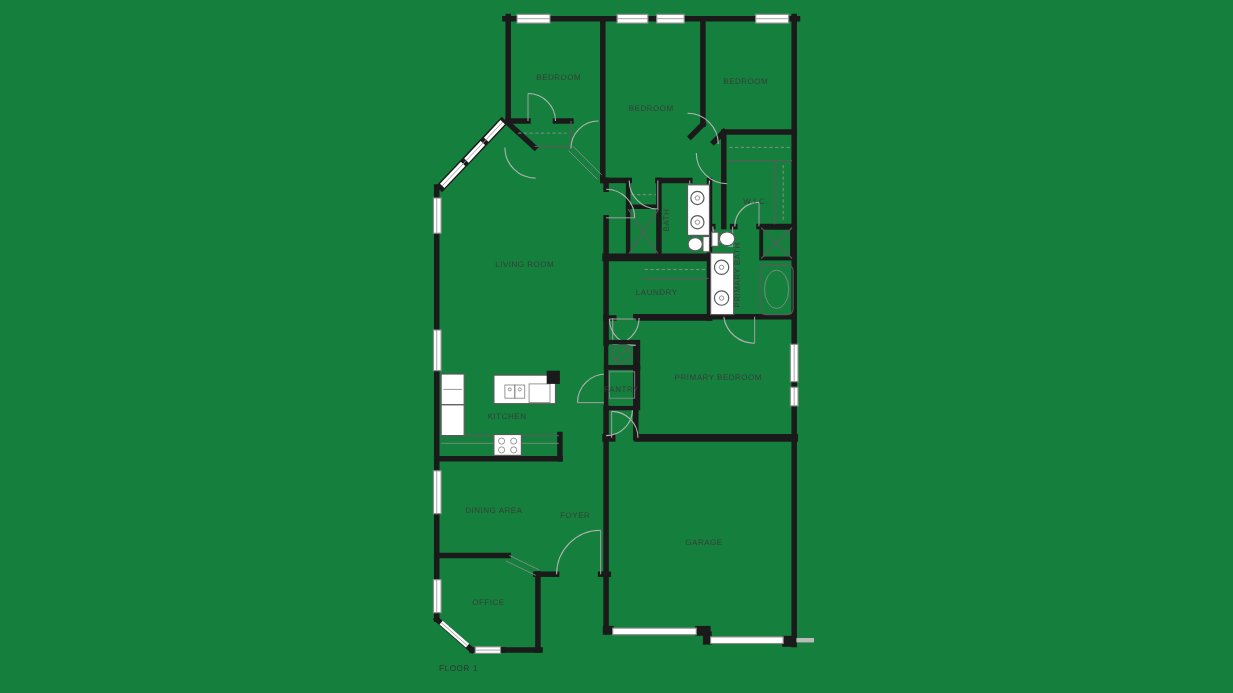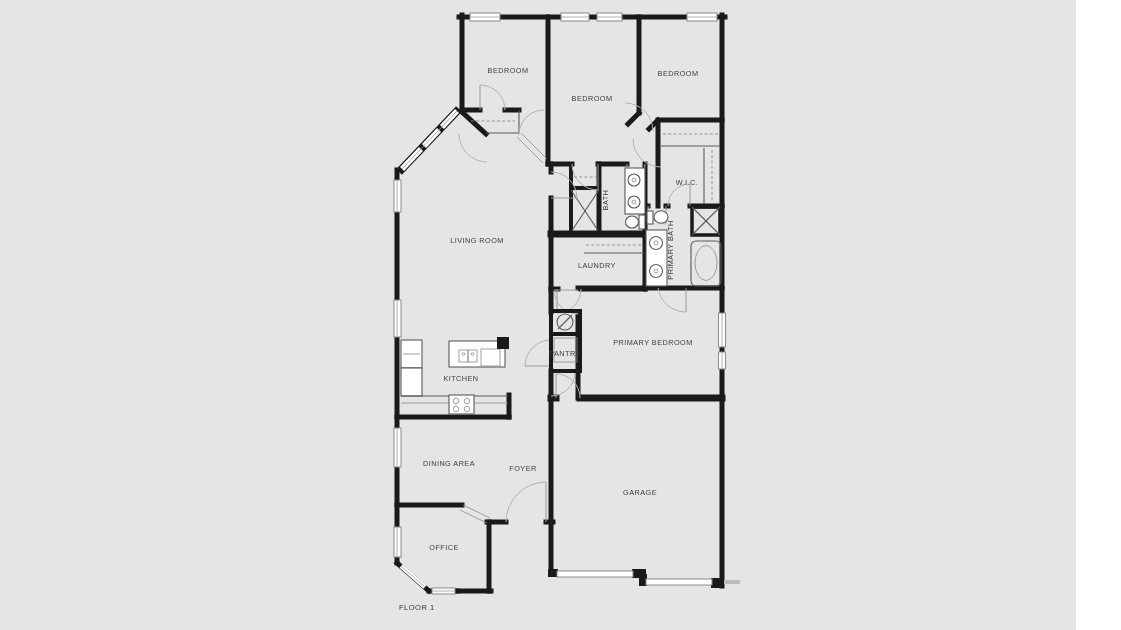--- a/index.html
+++ b/index.html
@@ -1,16 +1,16 @@
 <!DOCTYPE html>
 <html><head>
 <meta charset="utf-8">
 <style>
   html,body{margin:0;padding:0;background:#ffffff;}
-  .stage{position:relative;width:1032px;height:630px;background:#e5e5e5;overflow:hidden;font-family:"Liberation Sans",sans-serif;padding-left:44px;}
+  .stage{position:relative;width:1121px;height:630px;background:#15803d;overflow:hidden;font-family:"Liberation Sans",sans-serif;}
   svg{position:absolute;left:0;top:0;}
   .wall{stroke:#1a1a1a;stroke-width:5;stroke-linecap:square;fill:none;}
   .wall-thick{stroke:#1a1a1a;stroke-width:7;stroke-linecap:square;fill:none;}
   .wall-med{stroke:#1a1a1a;stroke-width:4;stroke-linecap:square;fill:none;}
   .thin{stroke:#5a5a5a;stroke-width:1.1;fill:none;}
   .thin-f{stroke:#5a5a5a;stroke-width:1.1;fill:#ffffff;}
   .hair{stroke:#8a8a8a;stroke-width:.8;fill:none;}
   .dash{stroke:#8a8a8a;stroke-width:.9;fill:none;stroke-dasharray:3 2.2;}
   .arc{stroke:#b3b3b3;stroke-width:1;fill:none;}
   .leaf{stroke:#9a9a9a;stroke-width:1;fill:none;}

